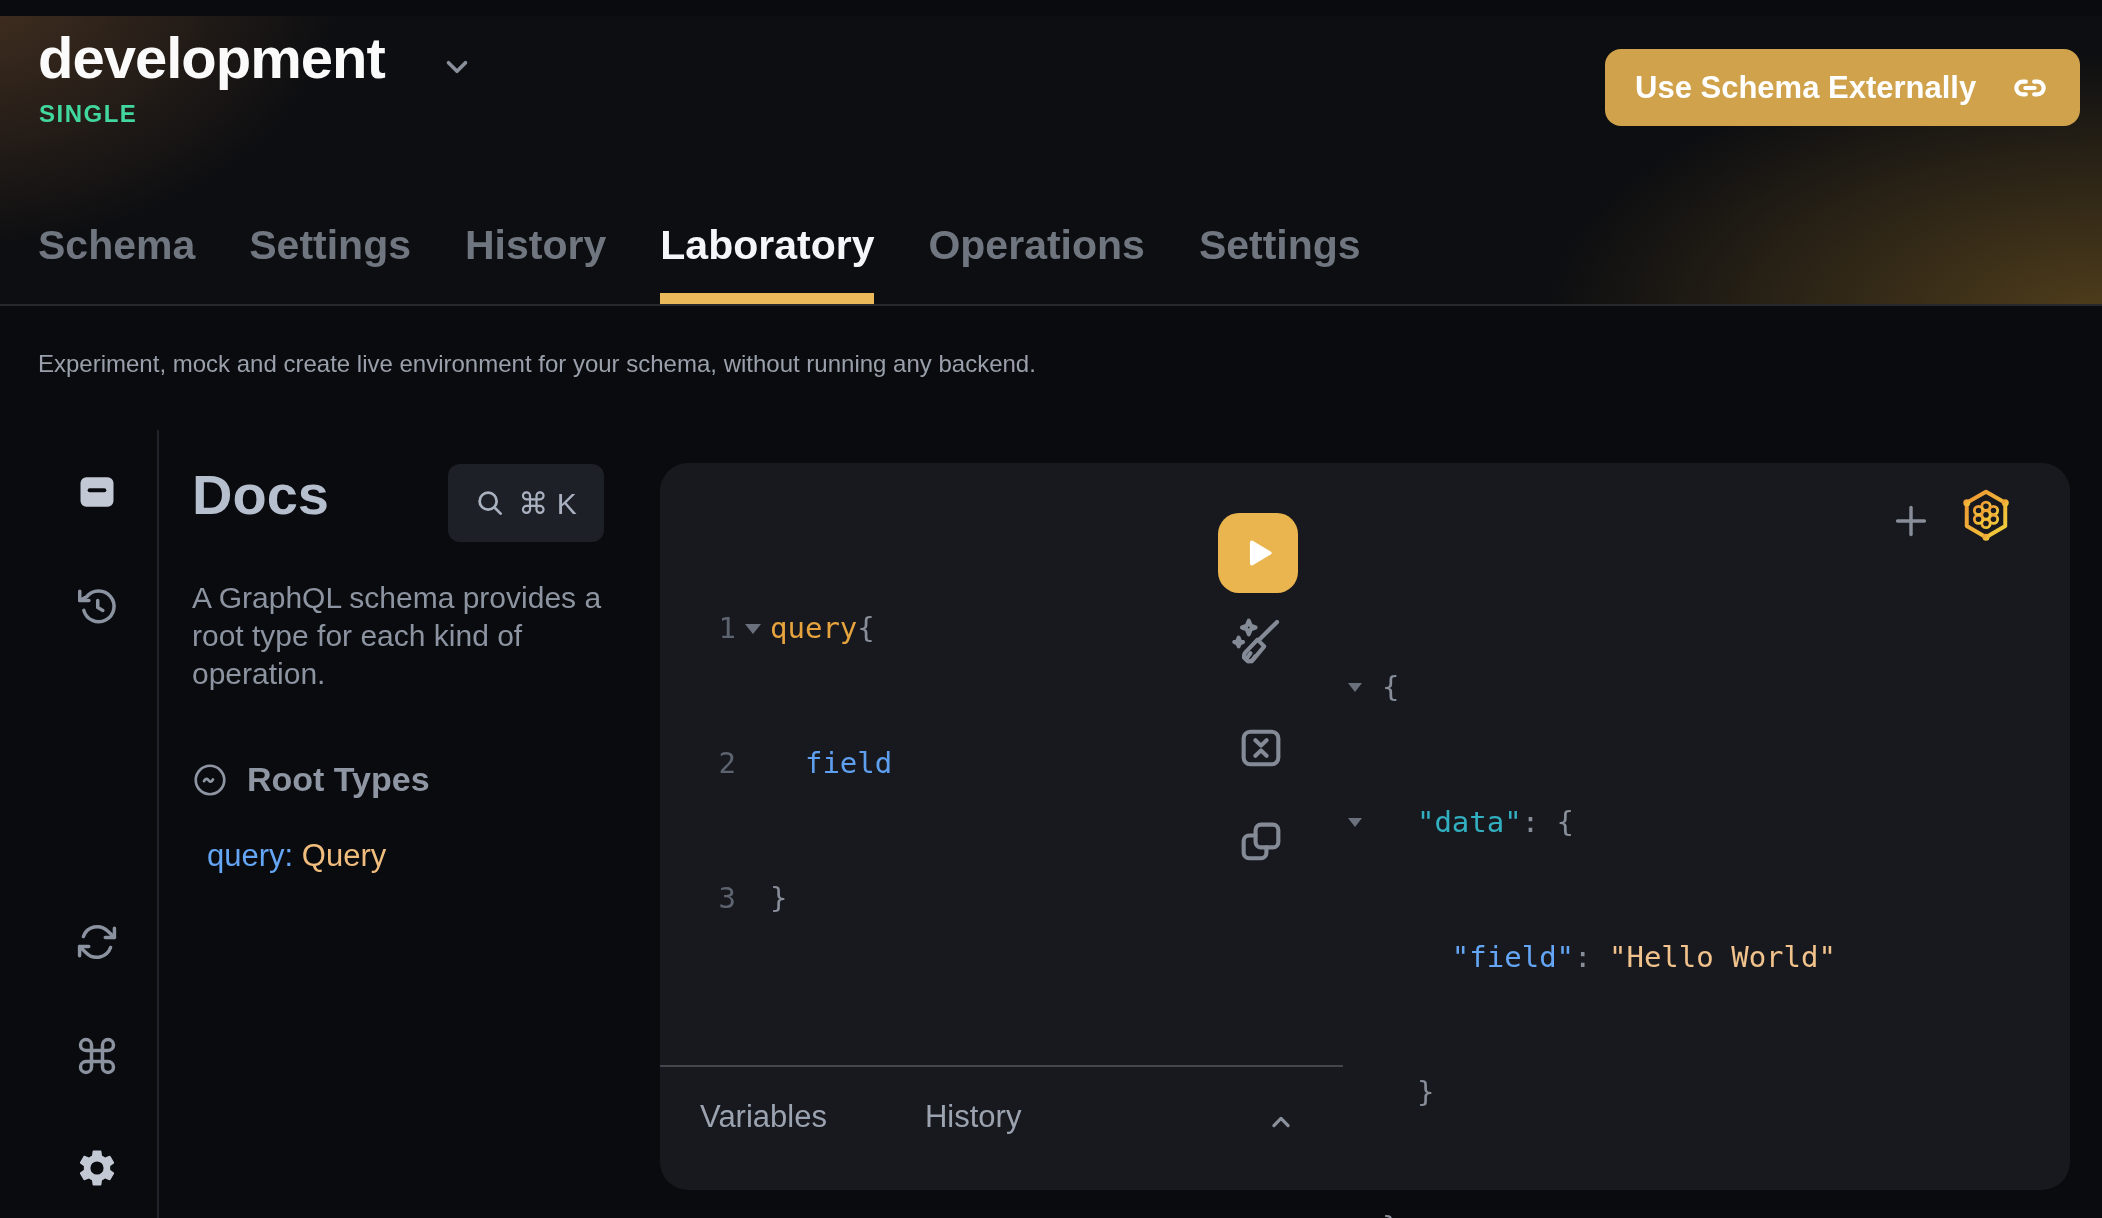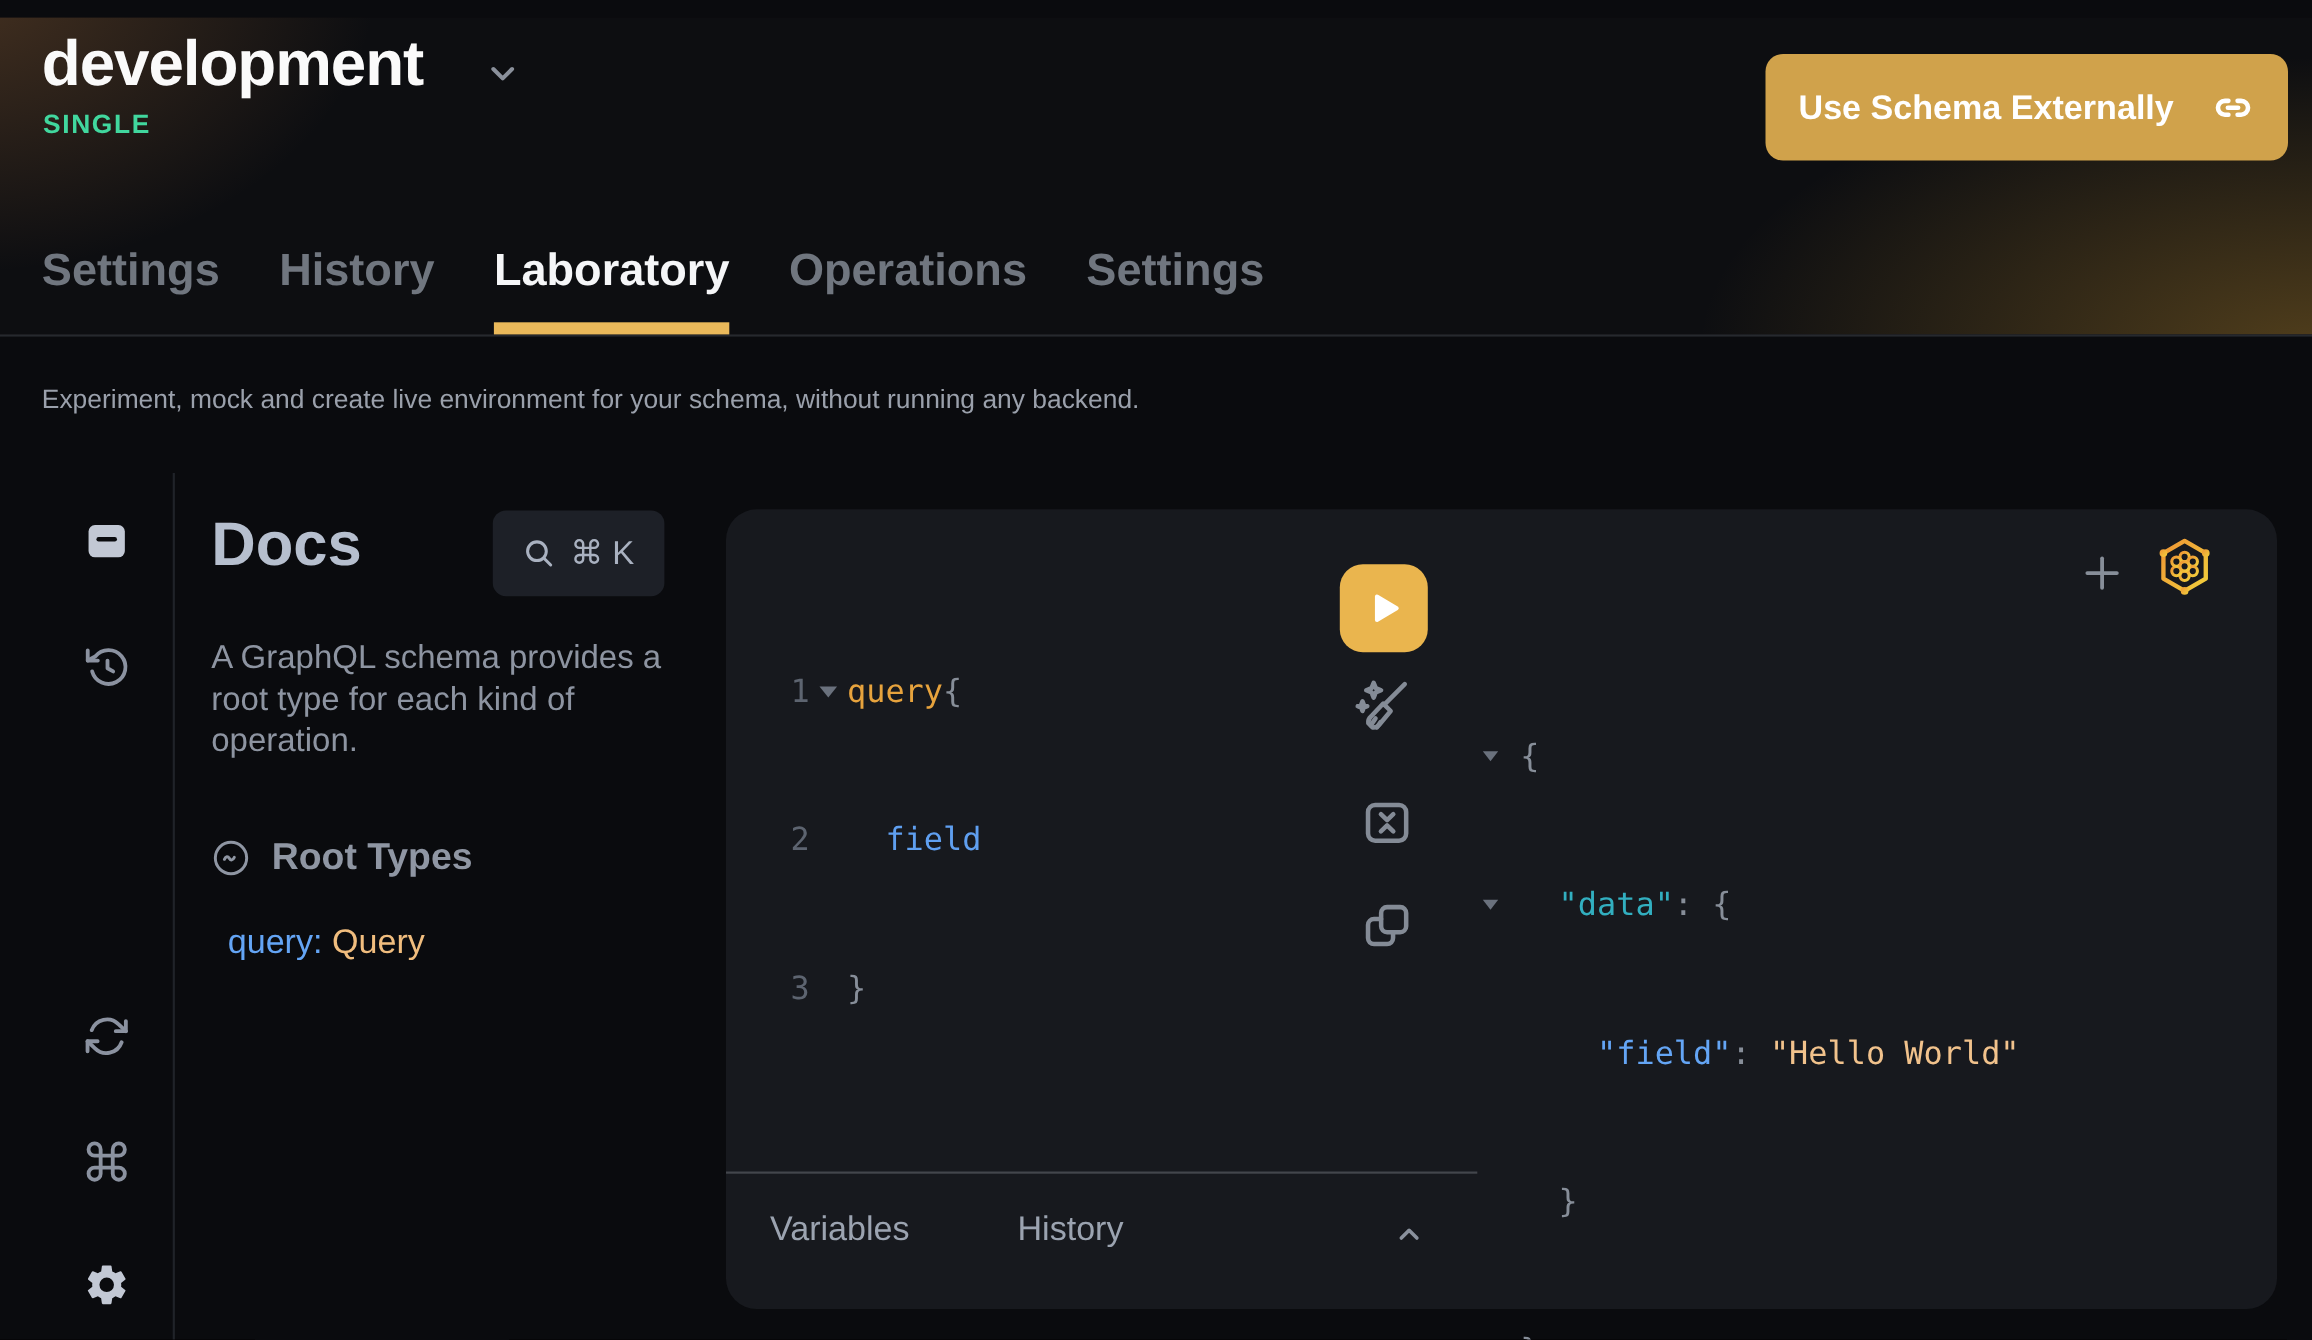--- a/index.html
+++ b/index.html
@@ -22,21 +22,21 @@
   .proj-title {
     position:absolute; left:38px; top:8px;
     font-size:58px; font-weight:800; color:#fafafa; letter-spacing:-1px;
   }
   .title-chevron { position:absolute; left:440px; top:34px; color:#8a909b; }
   .badge-single {
     position:absolute; left:39px; top:84px;
     font-size:24px; font-weight:700; letter-spacing:1.5px; color:#41d79e;
   }
   .use-btn {
-    position:absolute; left:1605px; top:33px; width:475px; height:97px;
+    position:absolute; left:1605px; top:33px; width:475px; height:77px;
     background:#d0a24b; border:none; border-radius:16px; cursor:pointer;
     display:flex; align-items:center; justify-content:space-between; padding:15px 30px;
   }
   .use-btn .lbl { font-size:31px; font-weight:700; color:#ffffff; font-family:"Liberation Sans", sans-serif; }
   .use-btn .lnk { color:#ffffff; display:flex; }
   .tabs {
     position:absolute; left:38px; bottom:0px; display:flex; gap:54px; align-items:flex-end;
   }
   .tab {
     font-size:41px; font-weight:700; color:#70767f;
@@ -130,20 +130,21 @@
       <span class="lnk">
         <svg width="40" height="40" viewBox="0 0 24 24" fill="none" stroke="currentColor" stroke-width="2.5" stroke-linecap="round" stroke-linejoin="round">
           <path d="M9.2 12h5.6"></path>
             <path d="M9.5 8.2H7.6a3.8 3.8 0 0 0 0 7.6h1.9"></path>
             <path d="M14.5 8.2h1.9a3.8 3.8 0 0 1 0 7.6h-1.9"></path>
         </svg>
       </span>
     </button>
 
     <div class="tabs">
+      <div class="tab">Schema</div>
       <div class="tab">Settings</div>
       <div class="tab">History</div>
       <div class="tab active">Laboratory</div>
       <div class="tab">Operations</div>
       <div class="tab">Settings</div>
     </div>
   </div>
 
   <div class="subtitle">Experiment, mock and create live environment for your schema, without running any backend.</div>
 

